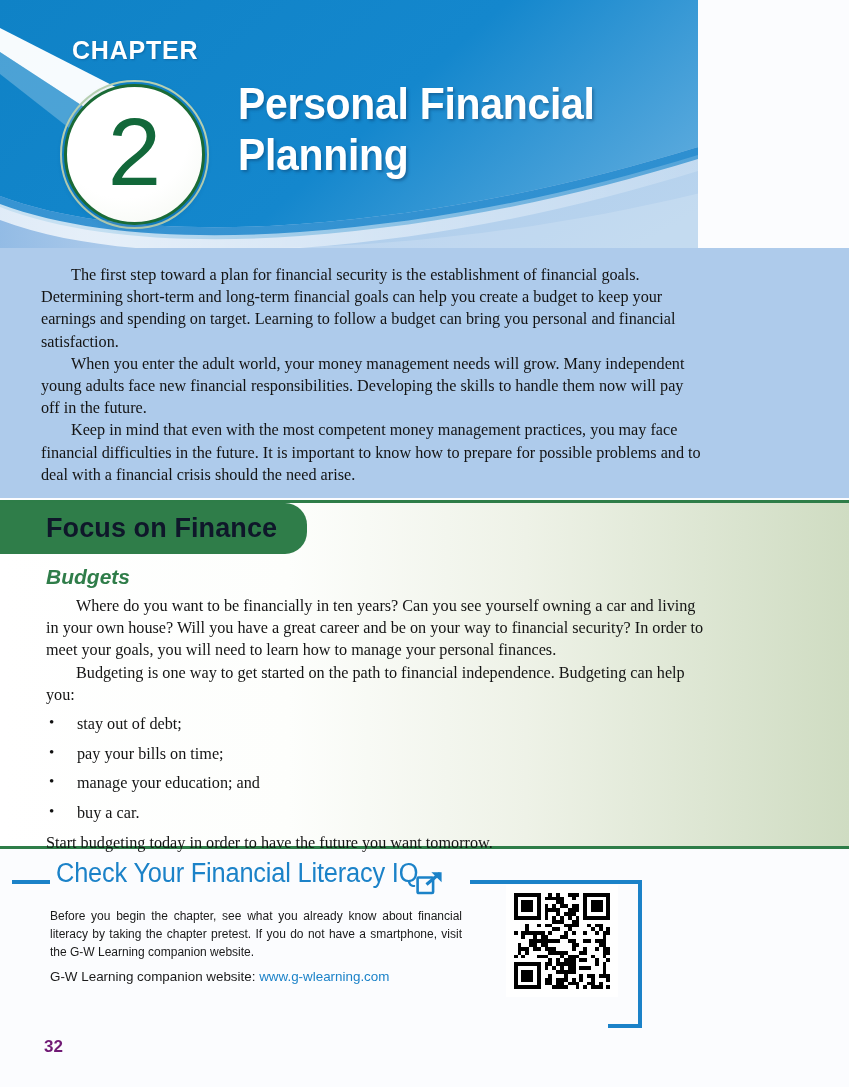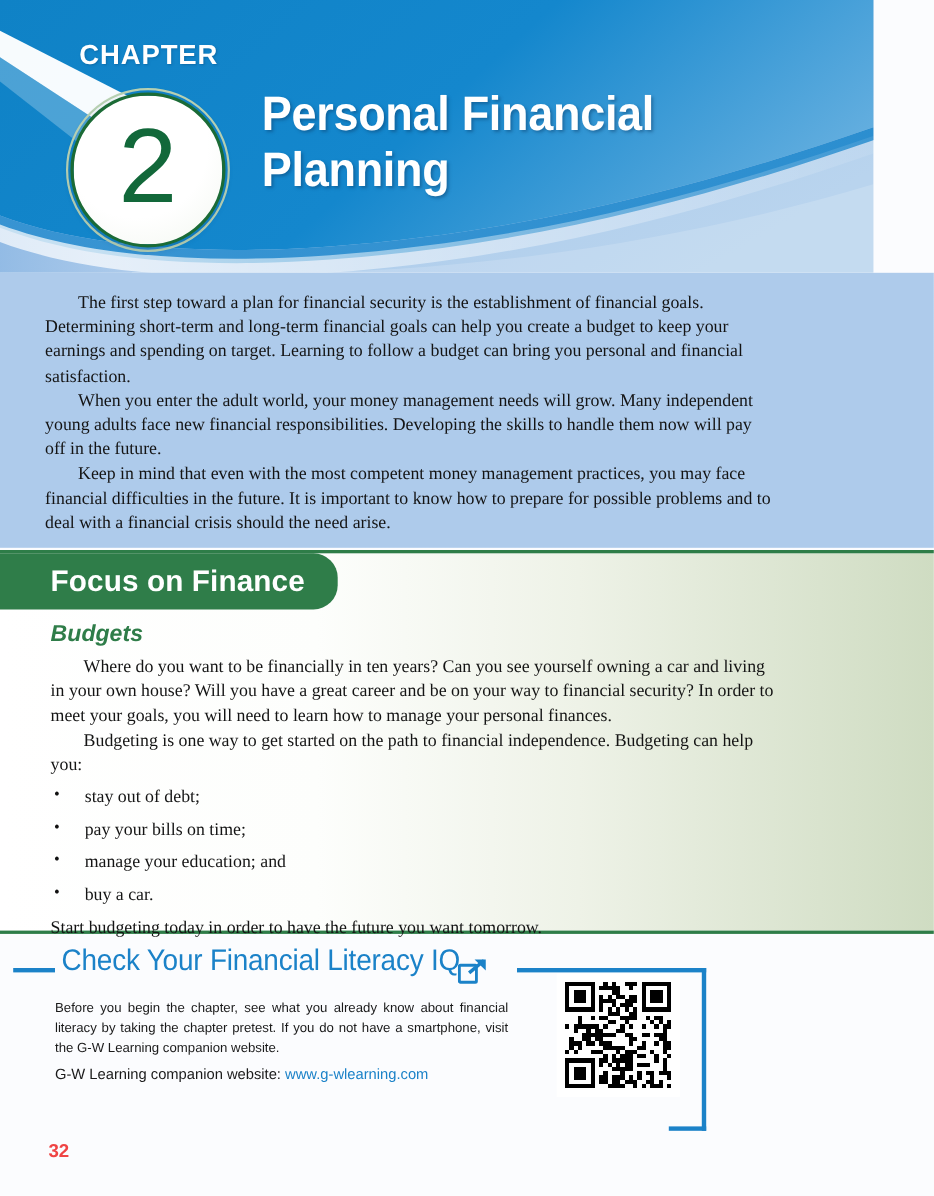--- a/index.html
+++ b/index.html
@@ -3,21 +3,21 @@
 <meta charset="utf-8">
 <style>
   html,body{margin:0;padding:0;background:#ffffff;}
   body{
     width:849px;height:1087px;position:relative;overflow:hidden;
     font-family:"Liberation Serif",serif;
     background:#fbfcfe;
   }
 
   
-  .banner{position:absolute;left:0;top:0;width:794px;height:248px;overflow:hidden;}
+  .banner{position:absolute;left:0;top:0;width:698px;height:248px;overflow:hidden;}
   .banner svg{position:absolute;left:0;top:0;}
 
   .chapter-word{
     position:absolute;left:72px;top:36px;
     font-family:"Liberation Sans",sans-serif;
     font-weight:bold;font-size:25px;letter-spacing:.8px;
     color:#ffffff;
     text-shadow:1px 1px 2px rgba(0,60,110,.35);
   }
   .num-badge{
@@ -76,21 +76,21 @@
     border-bottom:3px solid #2e7d48;
     box-sizing:border-box;
   }
   .fof-tab{
     position:absolute;left:0;top:0;
     height:51px;padding:0 30px 0 46px;
     background:#2f7d49;
     border-radius:0 22px 22px 0;
     display:flex;align-items:center;
     font-family:"Liberation Sans",sans-serif;
-    font-weight:bold;font-size:27px;color:#ffffff;
+    font-weight:bold;font-size:27px;color:#0f172a;
     letter-spacing:.1px;
   }
   .fof-sub{
     position:absolute;left:46px;top:62px;
     font-family:"Liberation Sans",sans-serif;
     font-weight:bold;font-style:italic;font-size:21px;
     color:#2f7d49;
   }
   .fof-body{
     position:absolute;left:46px;top:92px;width:660px;
@@ -141,21 +141,21 @@
     font-family:"Liberation Sans",sans-serif;
     font-size:13.4px;color:#1a1a1a;
   }
   .iq-web a{color:#1b82c8;text-decoration:none;}
   .qr-wrap{position:absolute;left:502px;top:28px;width:112px;height:112px;background:#fff;}
   .qr-wrap svg{display:block;}
 
   .page-num{
     position:absolute;left:44px;top:1037px;
     font-family:"Liberation Sans",sans-serif;
-    font-weight:bold;font-size:17px;color:#ef4444;
+    font-weight:bold;font-size:17px;color:#701a75;
   }
 </style>
 </head>
 <body>
 
 <div class="banner">
   <svg width="849" height="248" viewBox="0 0 849 248" xmlns="http://www.w3.org/2000/svg">
     <defs>
       <linearGradient id="gMain" x1="0" y1="0" x2="1" y2="0.3">
         <stop offset="0" stop-color="#0f82c6"></stop>

